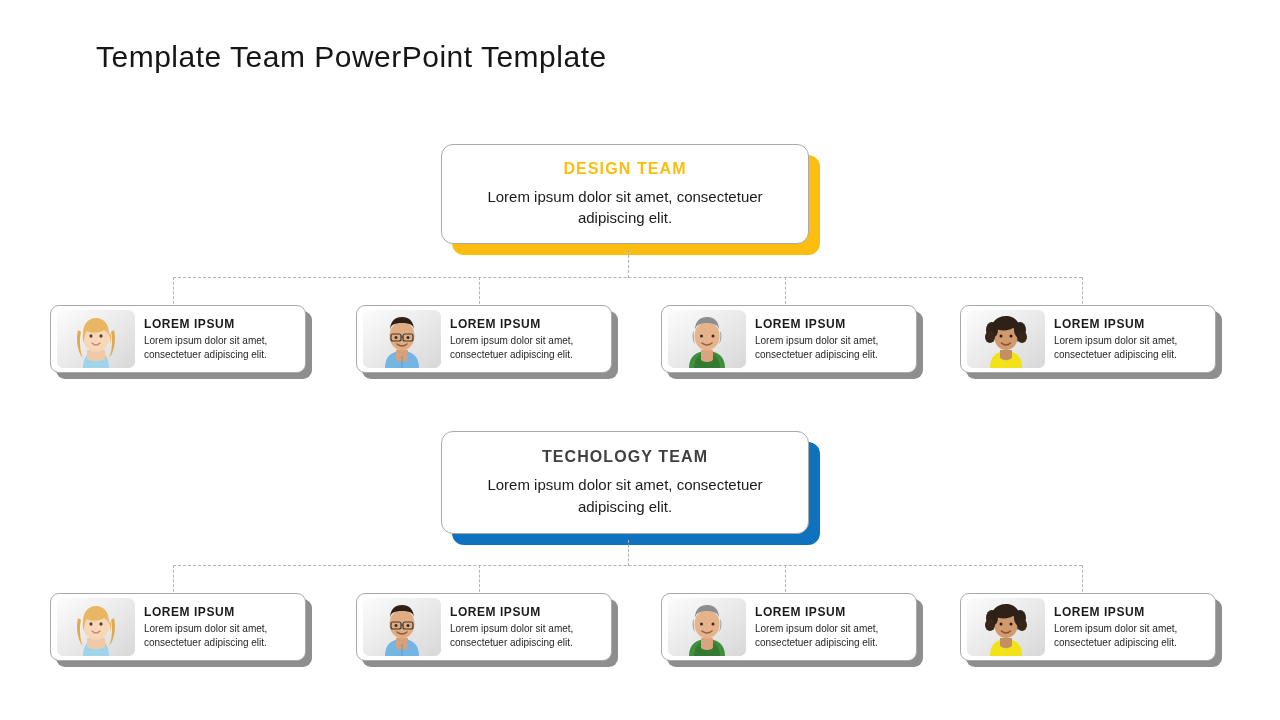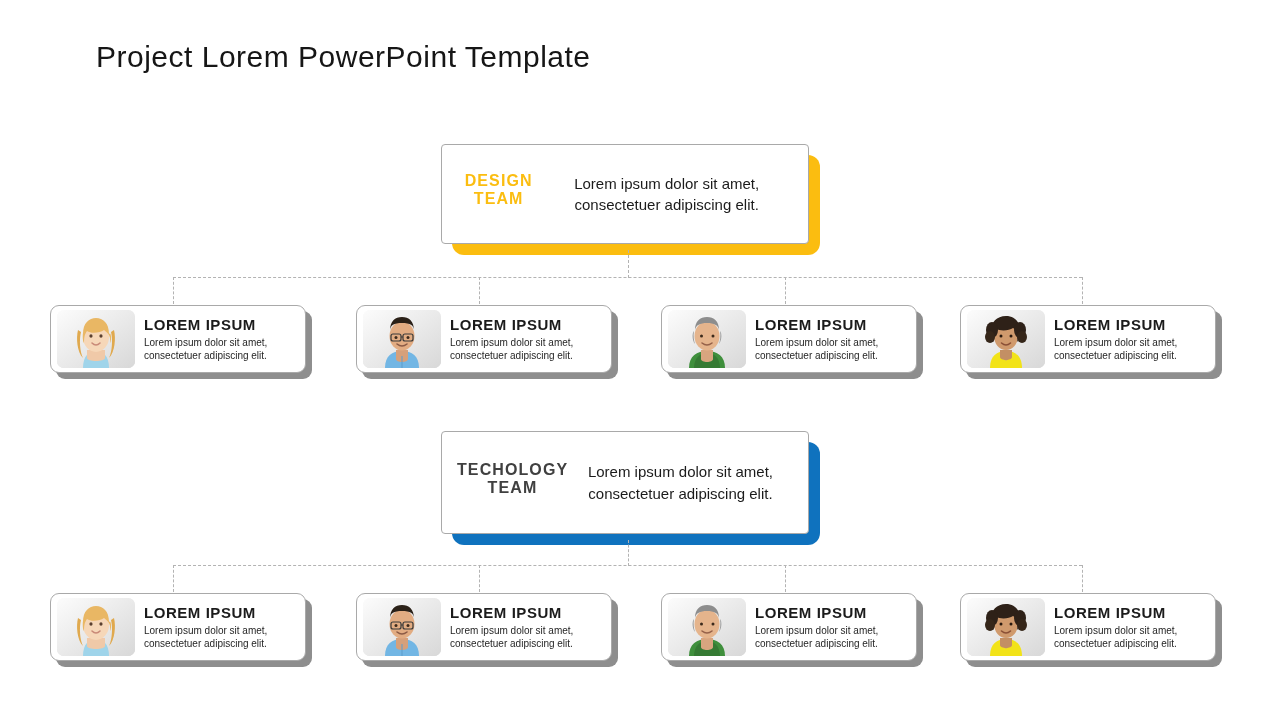--- a/index.html
+++ b/index.html
@@ -24,25 +24,25 @@
   .team-card .accent{
     position:absolute;left:11px;top:11px;
     width:100%;height:100%;
     border-radius:12px;
   }
   .team-card .face{
     position:absolute;left:0;top:0;
     width:100%;height:100%;
     background:#ffffff;
     border:1px solid #a9a9a9;
-    border-radius:4px;
+    border-radius:12px;
     box-sizing:border-box;
-    display:flex;
+    display:flex;flex-direction:column;
     align-items:center;justify-content:center;
-    padding:0 15px;
+    padding:0 39px;
   }
   .team-title{
     font-size:16px;font-weight:bold;letter-spacing:1.1px;
     margin:0 0 8px 0;text-align:center;
   }
   .team-desc{
     font-size:15px;color:#1b1b1b;line-height:1.42;
     text-align:center;margin:0;font-weight:400;
   }
 
@@ -88,37 +88,37 @@
   .photo{
     width:78px;height:58px;flex:0 0 78px;
     border-radius:7px;overflow:hidden;
     position:relative;
     background:linear-gradient(160deg,#fbfbfb 0%,#e6e6e6 55%,#d2d2d2 100%);
   }
   .m-text{
     flex:1;padding-left:9px;overflow:hidden;
   }
   .m-name{
-    font-size:15px;font-weight:bold;color:#1b1b1b;
+    font-size:12px;font-weight:bold;color:#1b1b1b;
     letter-spacing:.55px;margin:0 0 3px 0;
   }
   .m-desc{
     font-size:10px;color:#262626;line-height:1.33;
     margin:0;font-weight:400;
   }
 
   
   .photo svg{display:block;width:100%;height:100%;}
 </style>
 </head>
 <body>
 
 <div class="slide">
 
-  <div class="title">Project Lorem PowerPoint Template</div>
+  <div class="title">Template Team PowerPoint Template</div>
 
   <div class="team-card" id="design-card">
     <div class="accent"></div>
     <div class="face">
       <div class="team-title">DESIGN TEAM</div>
       <div class="team-desc">Lorem ipsum dolor sit amet, consectetuer adipiscing elit.</div>
     </div>
   </div>
 
   <div class="conn">

